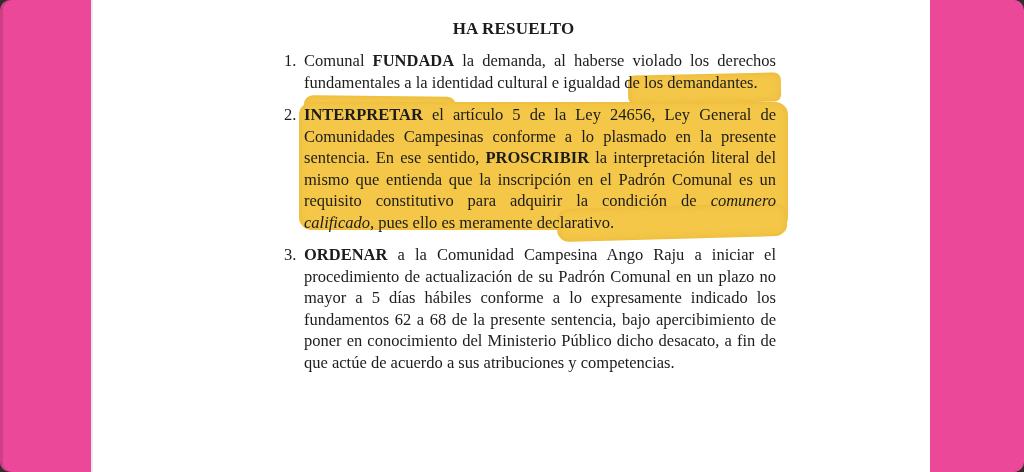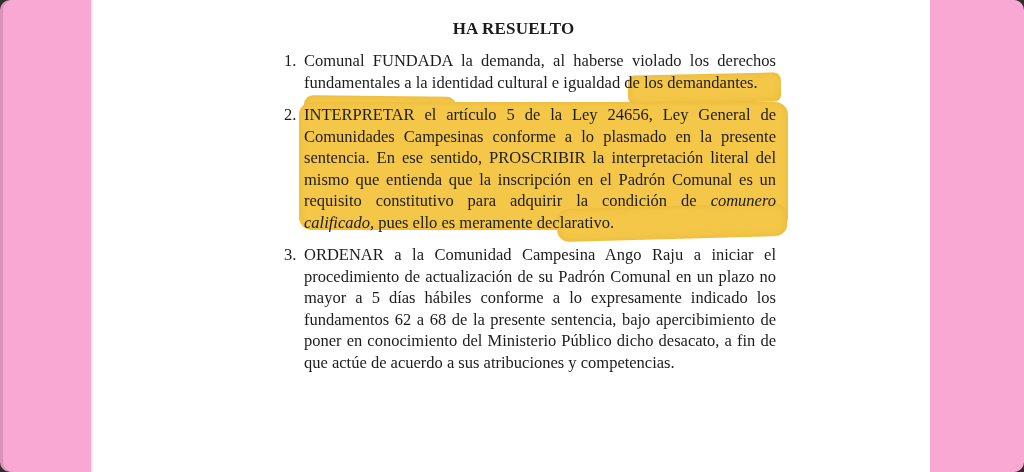--- a/index.html
+++ b/index.html
@@ -3,21 +3,21 @@
 <meta charset="utf-8">
 <style>
   * { margin: 0; padding: 0; box-sizing: border-box; }
   html, body { background: #2e2e2e; }
   body { font-family: "Liberation Serif", serif; }
 
   .screen {
     position: relative;
     width: 1024px;
     height: 472px;
-    background: #f9a8d4;
+    background: #ec4899;
     border-radius: 10px;
     overflow: hidden;
     box-shadow: inset 3px 0 0 rgba(0,0,0,0.12);
   }
 
   
   .page {
     position: absolute;
     left: 91px;
     top: 0;
@@ -56,21 +56,21 @@
     position: absolute;
     left: 193px;
     top: 50px;
     width: 492px;
     font-size: 16.5px;
     line-height: 21.5px;
   }
   .item { display: flex; margin-bottom: 11px; }
   .item .num { width: 20px; flex: none; }
   .item .body { width: 472px; text-align: justify; }
-  .b { font-weight: normal; }
+  .b { font-weight: bold; }
   .i { font-style: italic; }
 
   
   .badge {
     position: absolute;
     left: 98px;
     top: 25px;
     z-index: 5;
     min-width: 101px;
     height: 37px;

